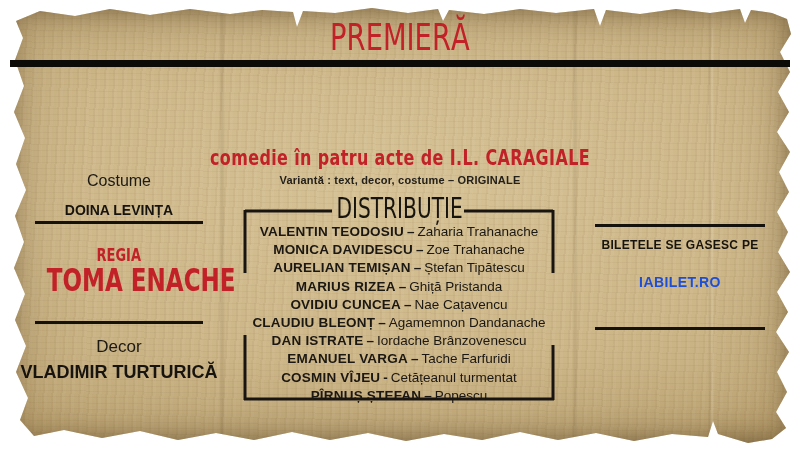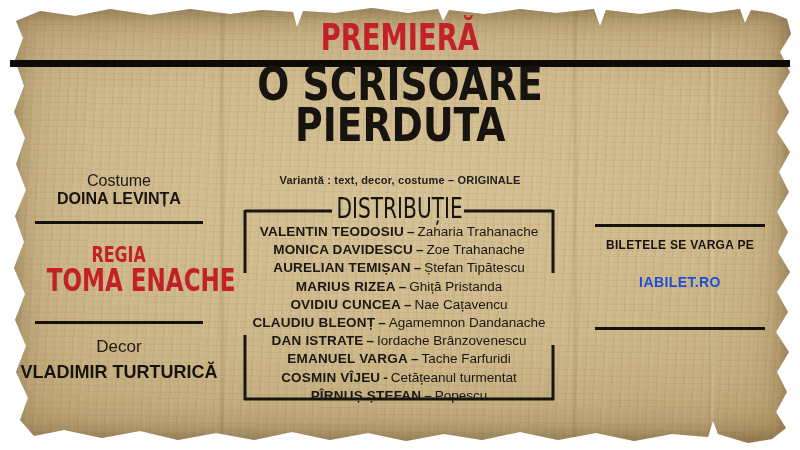--- a/index.html
+++ b/index.html
@@ -16,38 +16,38 @@
       repeating-linear-gradient(1deg,rgba(90,65,35,.05) 0 1px,transparent 1px 6px),
       radial-gradient(115% 95% at 50% 42%,#d6c296 0%,#cdb789 40%,#c3ab7c 62%,#b0955f 82%,#95784c 94%,#77603a 100%);
     box-shadow:inset 0 0 26px 10px rgba(72,52,26,.55), inset 0 0 60px 22px rgba(120,92,52,.25);}
   
   .abs{position:absolute;}
   .ctr{left:0;width:800px;text-align:center;}
   .ink{color:#17130e;}
   .red{color:#c22127;}
   .cond{display:inline-block;transform:scaleX(.72);transform-origin:50% 50%;white-space:nowrap;}
   
-  .premiere{top:18px;font-family:"DejaVu Sans",sans-serif;font-weight:bold;font-size:38px;line-height:38px;}
+  .premiere{top:18px;font-family:"DejaVu Sans",sans-serif;font-weight:normal;font-size:38px;line-height:38px;}
   .rule-main{top:60px;left:10px;width:780px;height:7px;background:#0d0b08;}
   .title{top:64px;font-family:"DejaVu Sans",sans-serif;font-weight:bold;font-size:46px;line-height:41px;letter-spacing:0px;}
   .title .tline{display:inline-block;transform:scaleX(.82);white-space:nowrap;}
   .subtitle{top:147px;font-family:"DejaVu Sans",sans-serif;font-weight:bold;font-size:21px;line-height:22px;}
   .subtitle .cond{transform:scaleX(.76);letter-spacing:.5px;}
   .variant{top:174px;font-size:11px;font-weight:600;letter-spacing:.2px;color:#24201a;}
   .variant b{font-weight:800;}
   
   .leftcol{left:10px;width:218px;text-align:center;}
   .lbl{font-size:16px;font-weight:500;color:#1d1913;}
   .nameb{font-weight:800;color:#17130e;}
   .costume-label{top:172px;}
-  .costume-name{top:190px;font-size:16px;text-align:center;}
+  .costume-name{top:202px;font-size:14px;text-align:center;}
   .hrule{height:3px;background:#15110c;}
   .lrule1{top:221px;left:35px;width:168px;}
   .lrule2{top:321px;left:35px;width:168px;}
-  .regia-label{top:244px;font-family:"DejaVu Sans",sans-serif;font-weight:bold;font-size:22px;line-height:22px;}
+  .regia-label{top:244px;font-family:"DejaVu Sans",sans-serif;font-weight:bold;font-size:18px;line-height:22px;}
   .regia-name{top:264px;font-family:"DejaVu Sans",sans-serif;font-weight:bold;font-size:32px;line-height:32px;}
   .decor-label{top:337px;font-size:17px;}
   .decor-name{top:362px;font-size:18px;}
   
   .frame{left:240px;top:205px;}
   .cast-heading{top:197px;font-family:"DejaVu Sans",sans-serif;font-weight:normal;font-size:28px;line-height:24px;color:#17130e;}
   .cast-list{left:245px;top:223px;width:308px;text-align:center;}
   .cast-row{font-size:13.5px;line-height:18.2px;color:#1b1712;white-space:nowrap;}
   .cast-row .actor{font-weight:700;letter-spacing:.2px;}
   .cast-row .dash{font-weight:700;margin:0 3px;}
@@ -61,24 +61,21 @@
 </style>
 </head>
 <body>
 
 <div class="stage">
   <div class="parchment"></div>
 
   <div class="abs ctr premiere red"><span class="cond">PREMIERĂ</span></div>
   <div class="abs rule-main"></div>
 
-  <div class="abs ctr title ink">
-    <span class="tline">O SCRISOARE</span><br>
-    <span class="tline">PIERDUTA</span>
-  </div>
+  <div class="abs ctr subtitle red"><span class="cond">comedie în patru acte de I.L. CARAGIALE</span></div>
   <div class="abs ctr variant"><span>Variantă : text, decor, costume – </span><b>ORIGINALE</b></div>
 
   <div class="abs leftcol lbl costume-label">Costume</div>
   <div class="abs leftcol nameb costume-name">DOINA LEVINȚA</div>
   <div class="abs hrule lrule1"></div>
   <div class="abs leftcol red regia-label"><span class="cond">REGIA</span></div>
   <div class="abs leftcol red regia-name"><span class="cond">TOMA ENACHE</span></div>
   <div class="abs hrule lrule2"></div>
   <div class="abs leftcol lbl decor-label">Decor</div>
   <div class="abs leftcol nameb decor-name">VLADIMIR TURTURICĂ</div>
@@ -103,16 +100,16 @@
     <div class="cast-row"><span class="actor">MARIUS RIZEA</span><span class="dash">–</span><span class="role">Ghiță Pristanda</span></div>
     <div class="cast-row"><span class="actor">OVIDIU CUNCEA</span><span class="dash">–</span><span class="role">Nae Cațavencu</span></div>
     <div class="cast-row"><span class="actor">CLAUDIU BLEONȚ</span><span class="dash">–</span><span class="role">Agamemnon Dandanache</span></div>
     <div class="cast-row"><span class="actor">DAN ISTRATE</span><span class="dash">–</span><span class="role">Iordache Brânzovenescu</span></div>
     <div class="cast-row"><span class="actor">EMANUEL VARGA</span><span class="dash">–</span><span class="role">Tache Farfuridi</span></div>
     <div class="cast-row"><span class="actor">COSMIN VÎJEU</span><span class="dash">-</span><span class="role">Cetățeanul turmentat</span></div>
     <div class="cast-row"><span class="actor">PÎRNUȘ ȘTEFAN</span><span class="dash">–</span><span class="role">Popescu</span></div>
   </div>
 
   <div class="abs hrule rrule1"></div>
-  <div class="abs rightcol tickets1">BILETELE SE VARGA PE</div>
+  <div class="abs rightcol tickets1">BILETELE SE GASESC PE</div>
   <div class="abs rightcol tickets2">IABILET.RO</div>
   <div class="abs hrule rrule2"></div>
 </div>
 
 </body></html>

